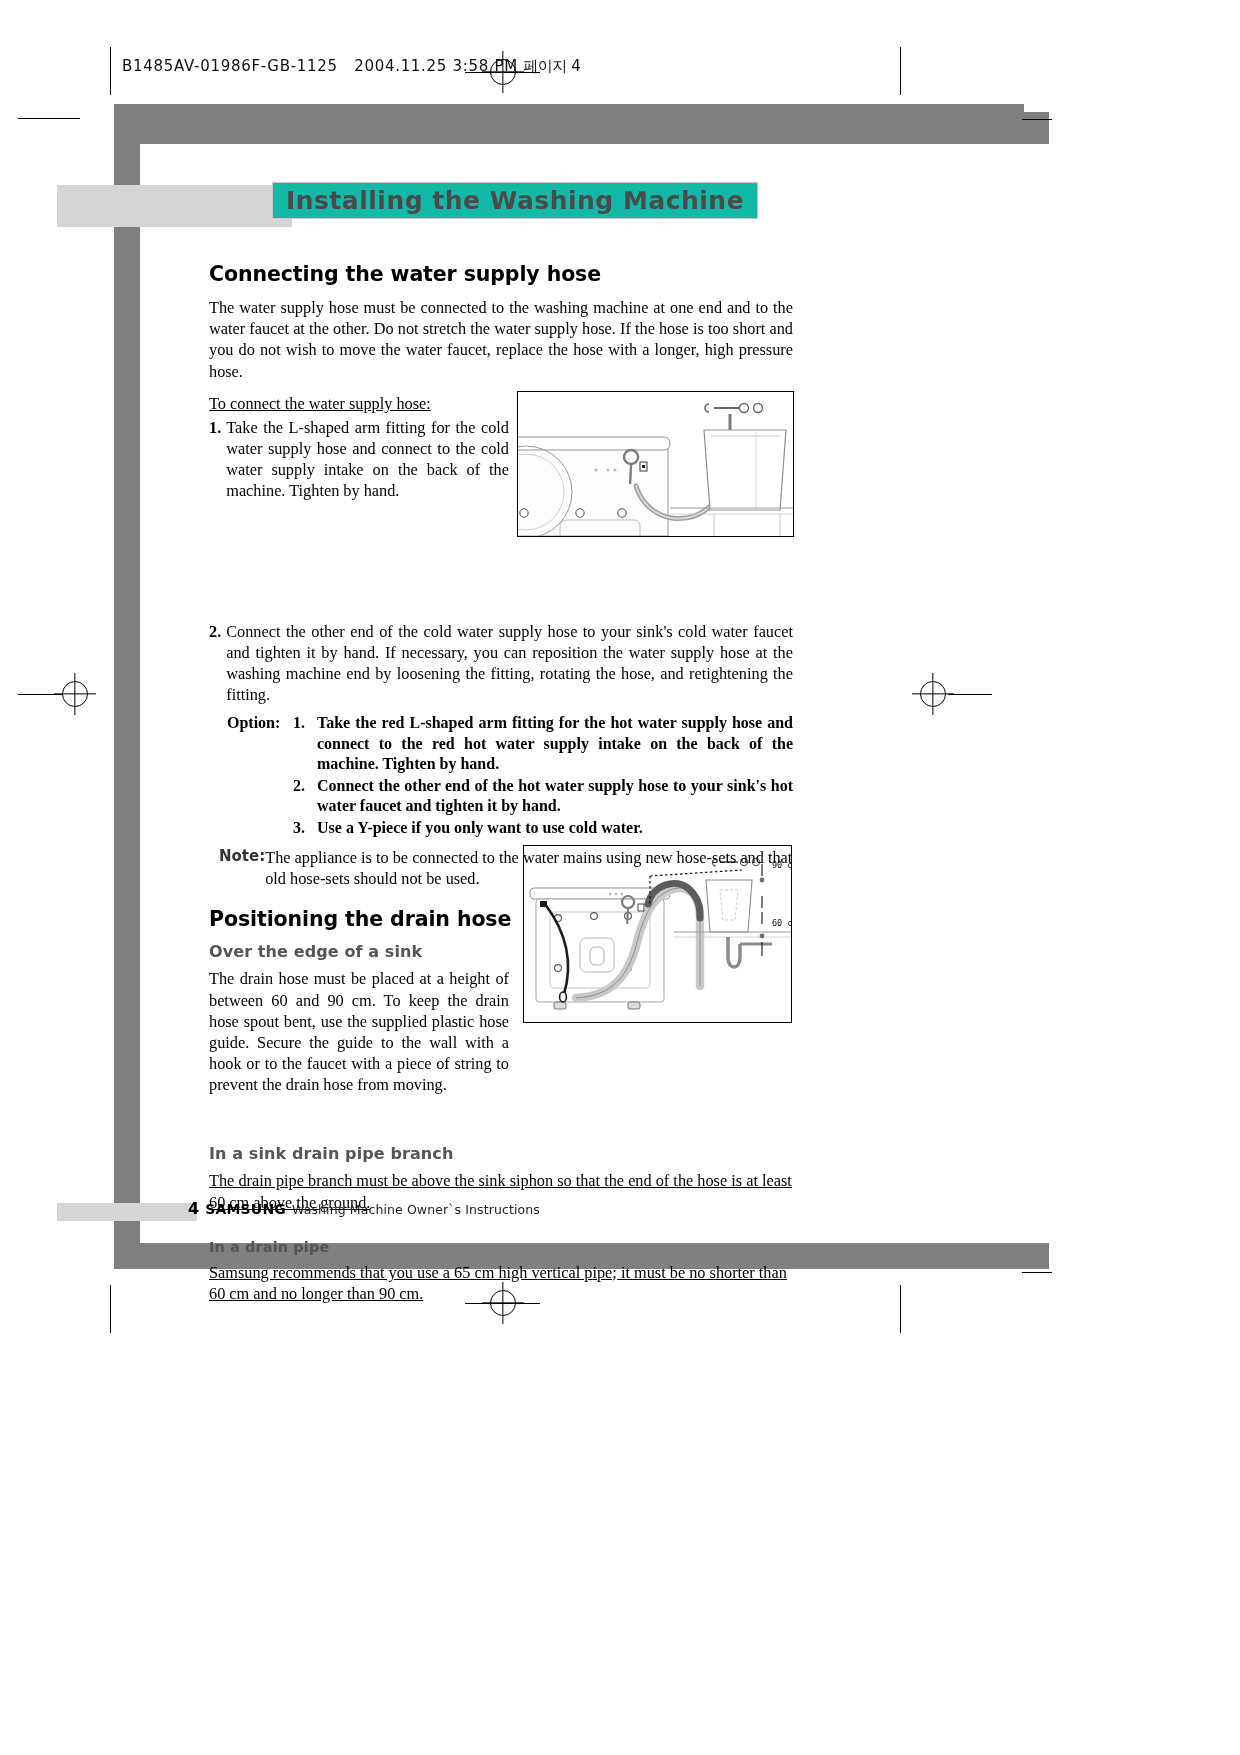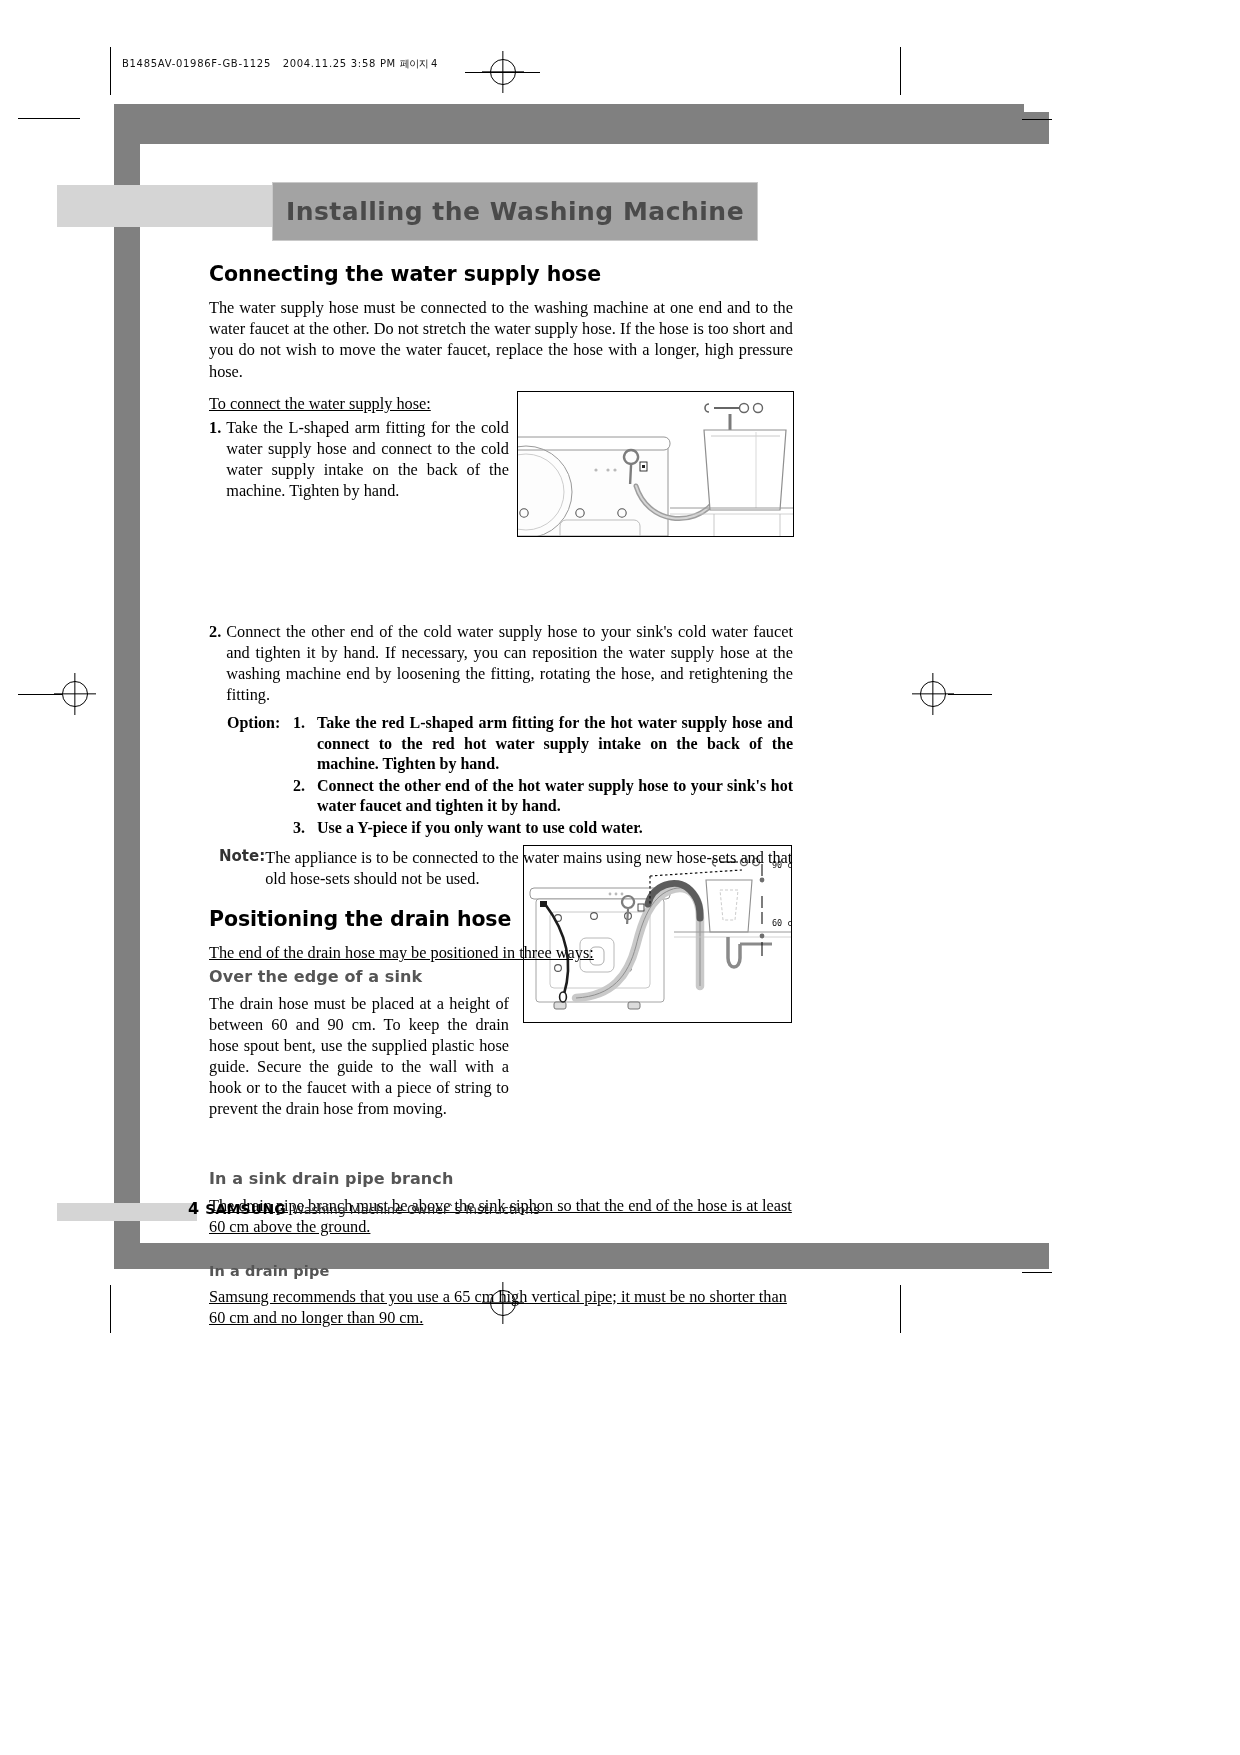--- a/index.html
+++ b/index.html
@@ -42,21 +42,21 @@
     top: 50%; left: -9px; height: 1.3px; width: 42px;
     transform: translateY(-50%);
   }
 
   
   .page-head-text {
     position: absolute;
     left: 122px;
     top: 57px;
     font-family: "DejaVu Sans", sans-serif;
-    font-size: 10px;
+    font-size: 15px;
     letter-spacing: 0.7px;
     color: #111;
     white-space: nowrap;
   }
   .page-head-text .kr {
     letter-spacing: -0.5px;
   }
 
   
   .gray-bar-top {
@@ -115,22 +115,22 @@
     top: 185px;
     width: 235px;
     height: 42px;
     background: #d5d5d5;
   }
   .title-box {
     position: absolute;
     left: 272px;
     top: 182px;
     width: 486px;
-    height: 59px;
-    background: #a3a3a3;
+    height: 37px;
+    background: #14b8a6;
     border: 1.1px solid #c9c9c9;
     box-sizing: border-box;
     display: flex;
     align-items: center;
     justify-content: center;
   }
   .title-box .title-text {
     font-family: "DejaVu Sans", sans-serif;
     font-weight: bold;
     font-size: 25px;
@@ -488,21 +488,20 @@
     </div>
   </div>
 
   <div class="note-row">
     <span class="note-label">Note:</span>
     <span class="note-txt">The appliance is to be connected to the water mains using new hose-sets and that old hose-sets should not be used.</span>
   </div>
 
   <h2 class="sec-head" style="margin-top:18px;">Positioning the drain hose</h2>
 
-  <p class="body tight nojust">The end of the drain hose may be positioned in three ways:</p>
 
   <h3 class="sub-head">Over the edge of a sink</h3>
 
   <p class="body wrap-col">The drain hose must be placed at a height of between 60 and 90 cm.  To keep the drain hose spout bent, use the supplied plastic hose guide.  Secure the guide to the wall with a hook or to the faucet with a piece of string to prevent the drain hose from moving.</p>
 
   <div style="height:38px;"></div>
 
   <h3 class="sub-head">In a sink drain pipe branch</h3>
 
   <p class="body nojust">The drain pipe branch must be above the sink siphon so that the end of the hose is at least 60 cm above the ground.</p>

